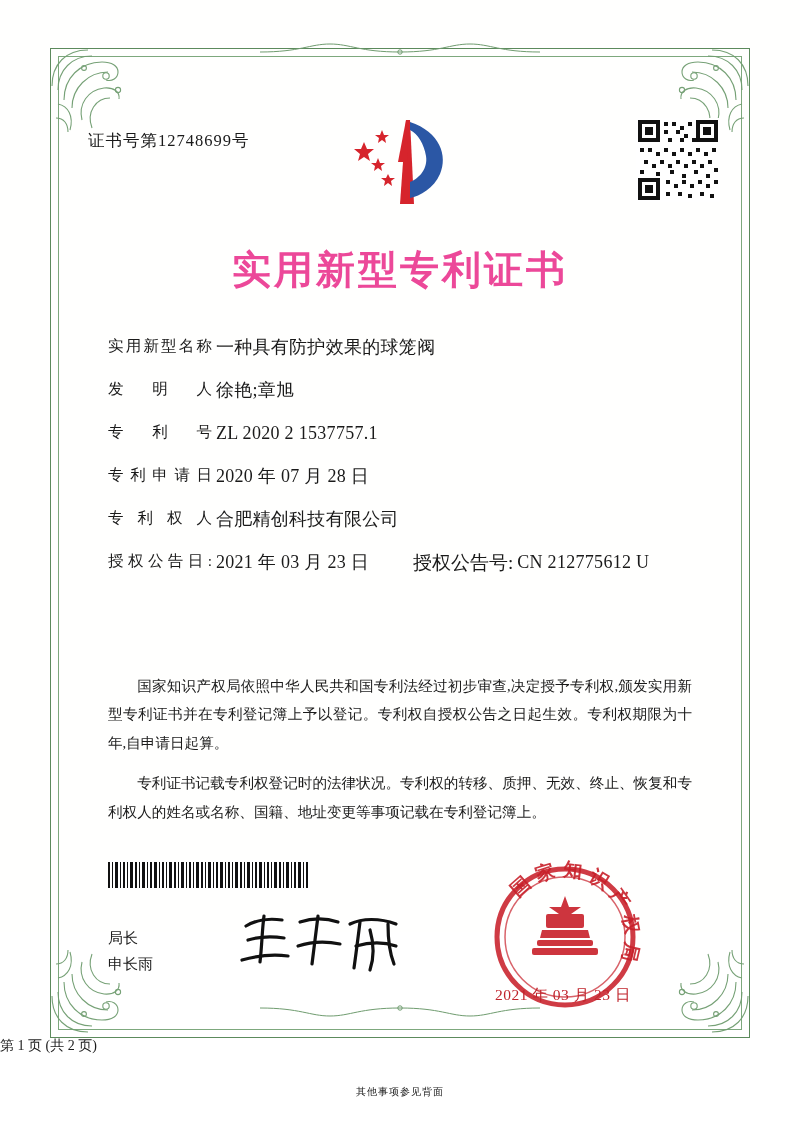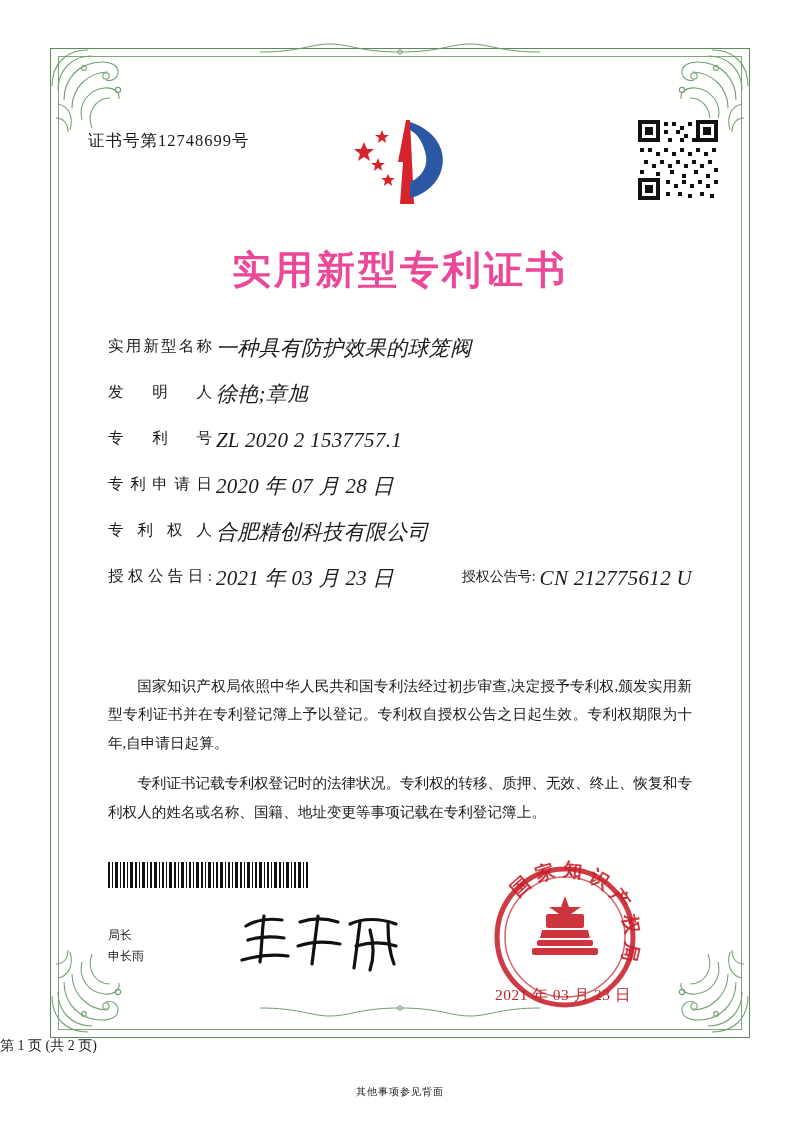--- a/index.html
+++ b/index.html
@@ -115,36 +115,35 @@
     display: inline-block;
     width: 104px;
     text-align: justify;
     text-align-last: justify;
     vertical-align: top;
     font-size: 15.5px;
   }
   .field-value {
     display: inline-block;
     vertical-align: top;
-    font-size: 21px;
+    font-size: 18px;
     letter-spacing: 0.3px;
     white-space: normal;
     max-width: 470px;
-    font-style: italic;
   }
   .field-row.wrap .field-value {
     line-height: 1.75;
   }
   .field-row.two-col {
     margin-bottom: 20px;
   }
   .inline-label {
     display: inline-block;
-    margin-left: 64px;
-    font-size: 14px;
+    margin-left: 40px;
+    font-size: 19px;
   }
 
   
   .paragraphs {
     position: absolute;
     left: 108px;
     top: 660px;
     width: 584px;
     font-size: 14.6px;
     line-height: 1.95;
@@ -162,21 +161,21 @@
     top: 862px;
     width: 200px;
     height: 26px;
   }
 
   
   .sig-label {
     position: absolute;
     left: 108px;
     top: 925px;
-    font-size: 12px;
+    font-size: 15px;
     line-height: 1.75;
   }
   .sig-hand {
     position: absolute;
     left: 238px;
     top: 906px;
     width: 180px;
     height: 72px;
   }
 

